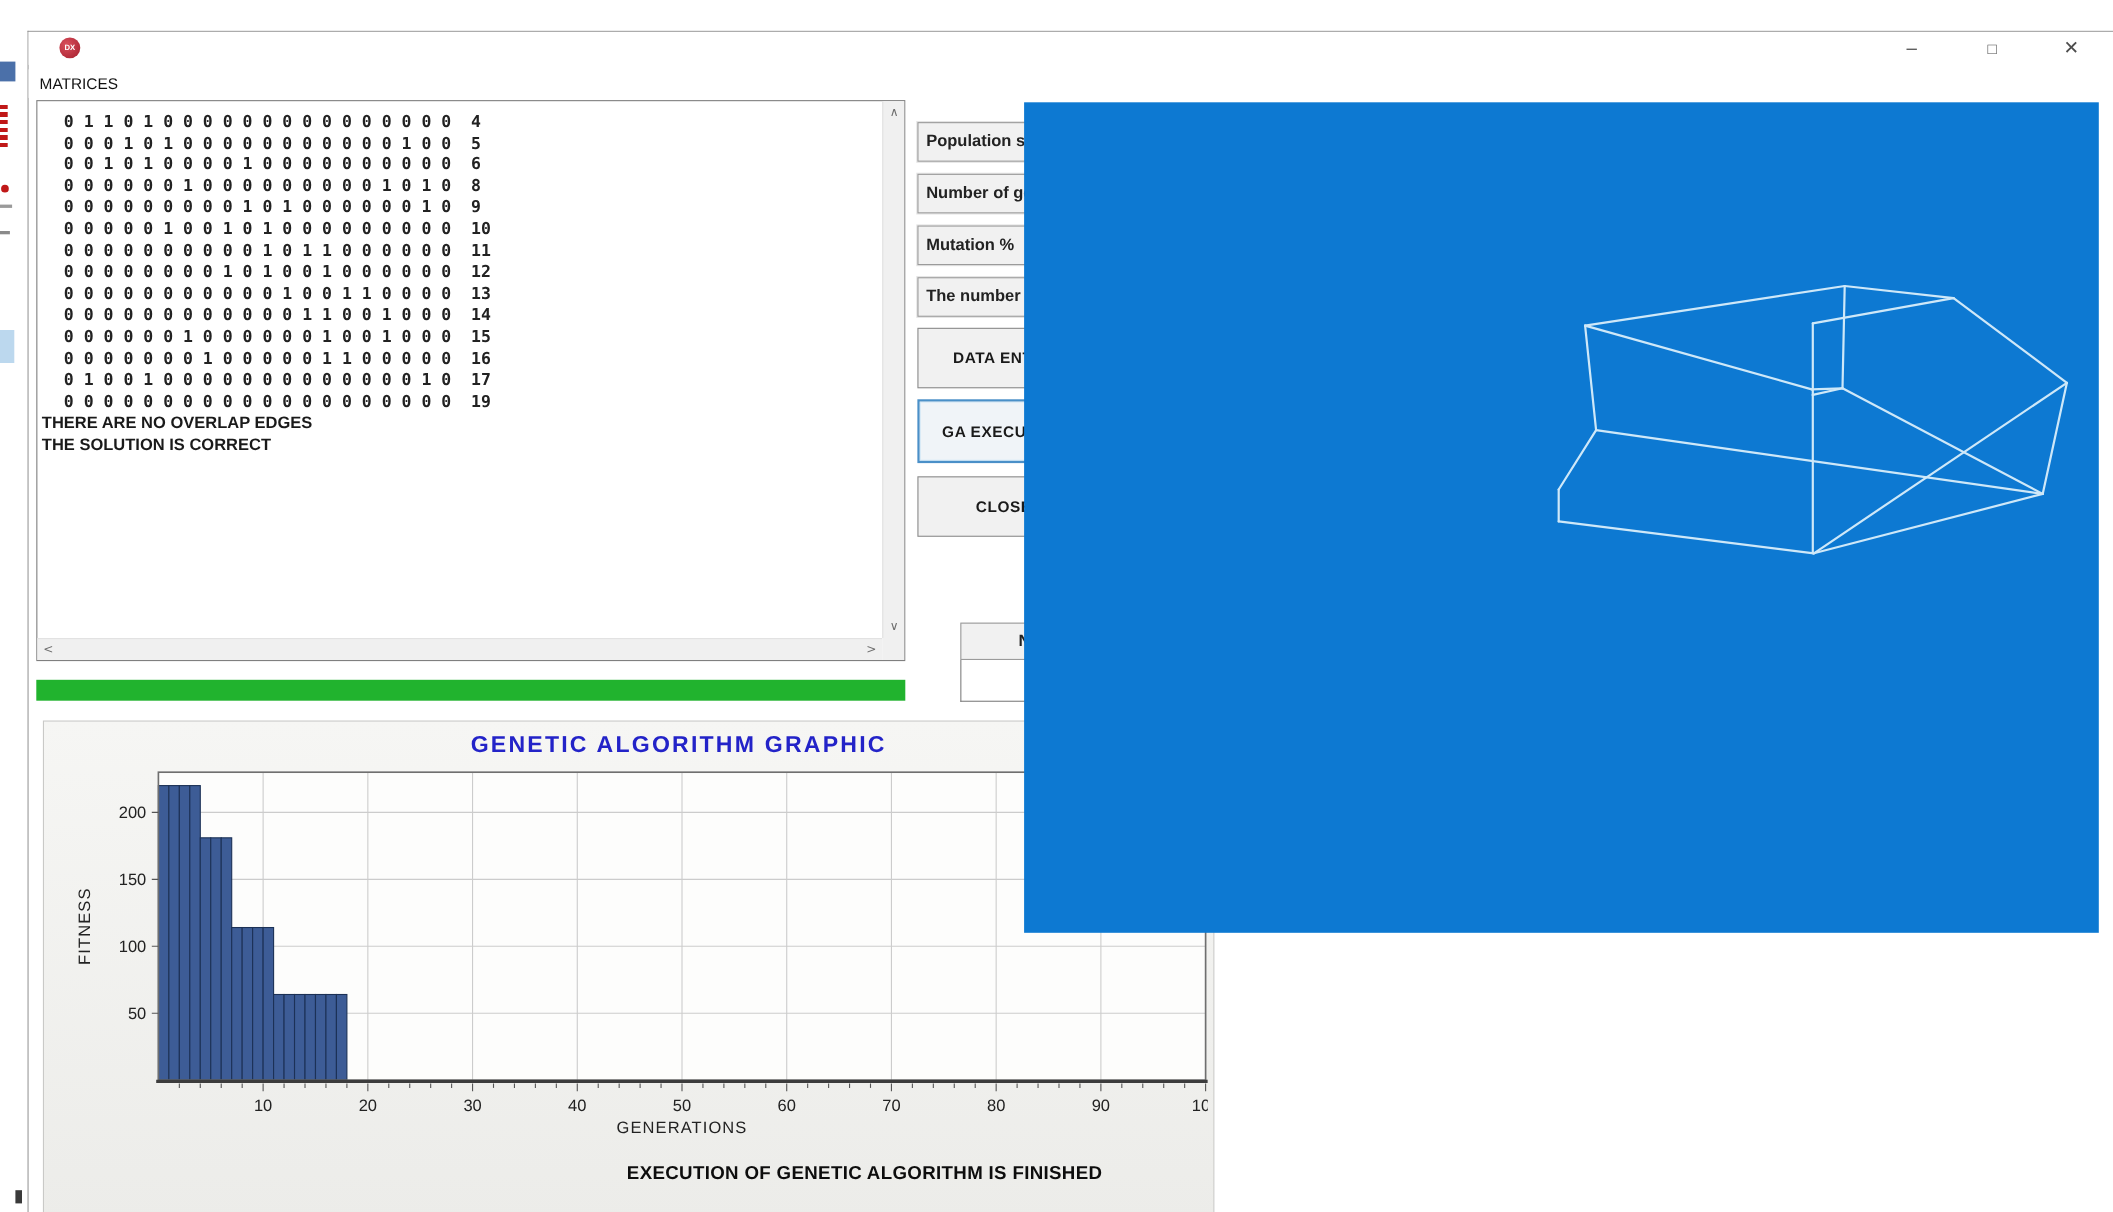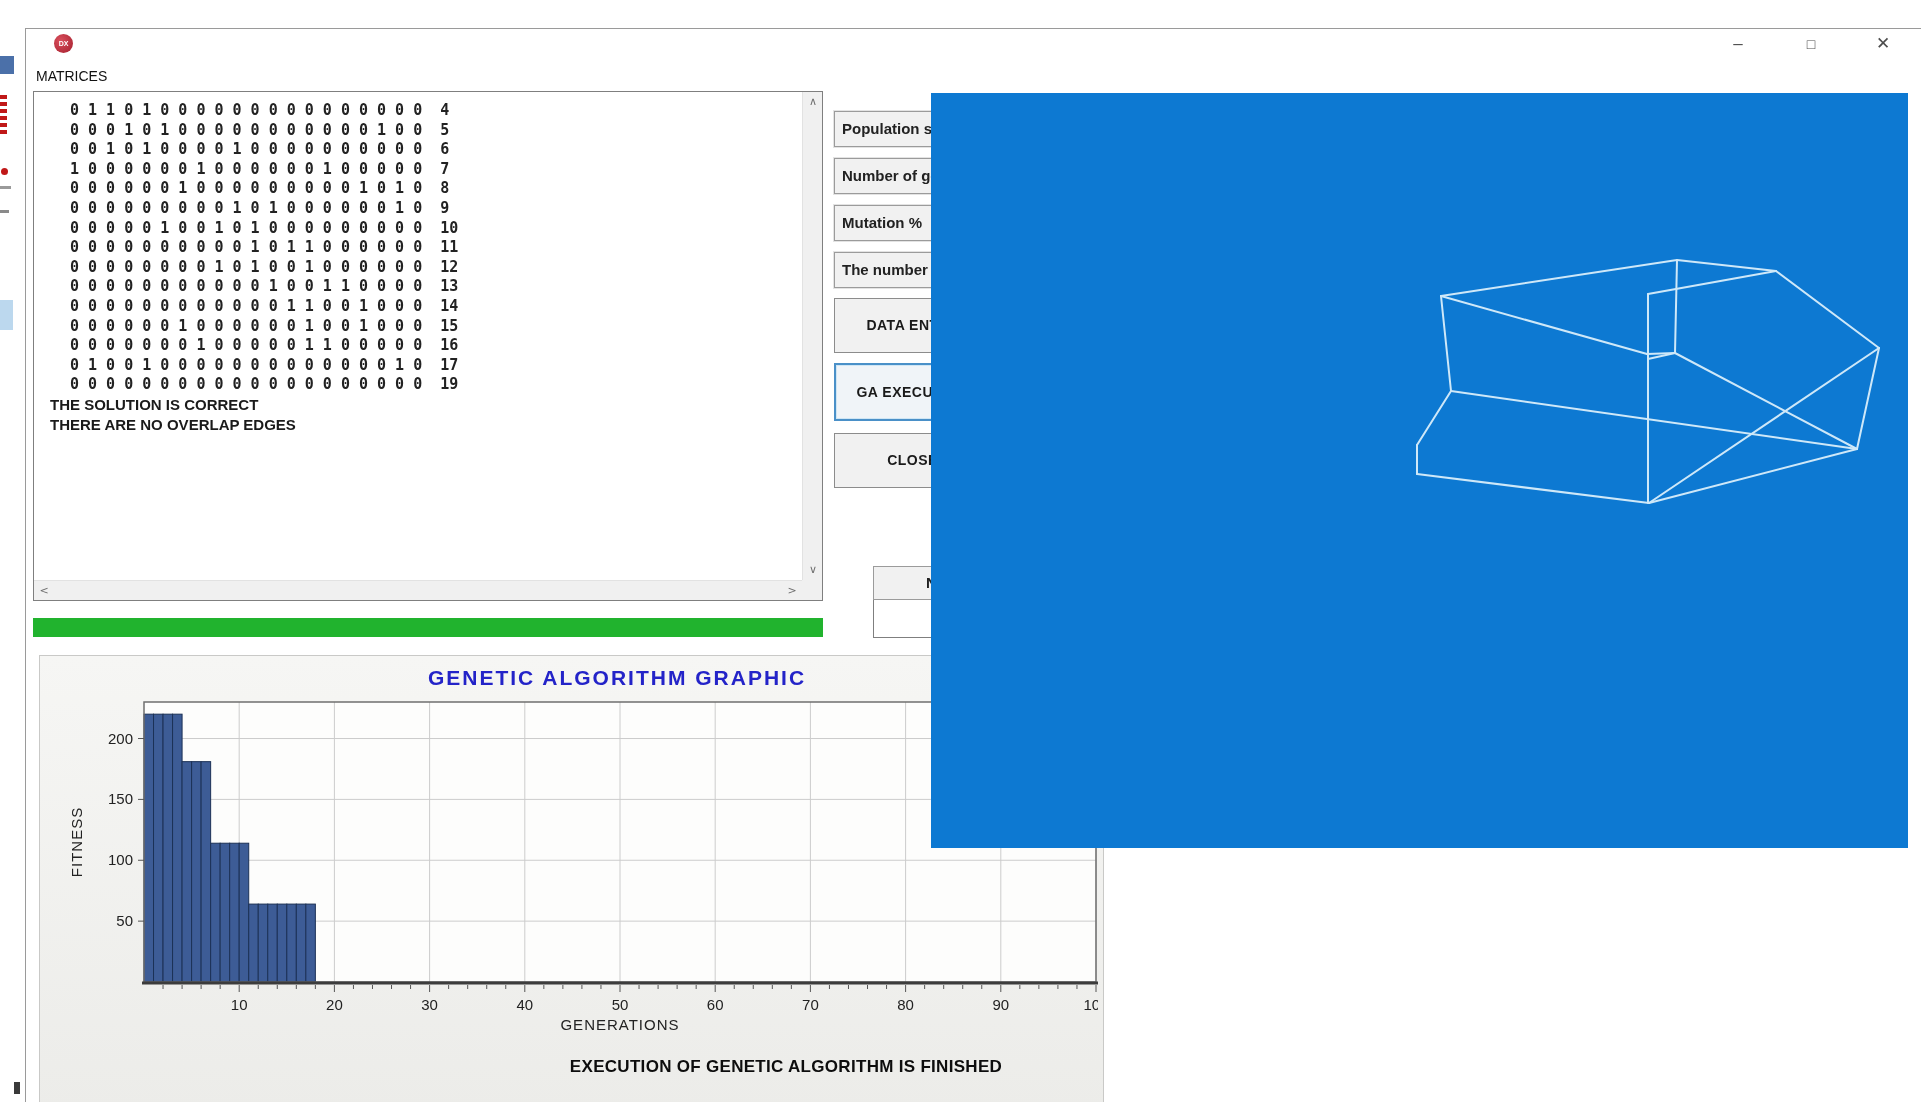--- a/index.html
+++ b/index.html
@@ -15,21 +15,21 @@
   .titlebar { position:absolute; left:0; top:0; width:100%; height:30px; background:#ffffff; }
   .app-icon { position:absolute; left:28px; top:5px; width:19px; height:19px; border-radius:50%; background:radial-gradient(circle at 35% 35%, #d94f5c, #a41e2d); color:#fff; font-size:7px; font-weight:bold; text-align:center; line-height:19px; letter-spacing:0; }
   .win-title { position:absolute; left:56px; top:5px; font-size:15px; color:#1a1a1a;margin-top:29px; }
   .win-btn { position:absolute; top:2px; width:34px; height:26px; text-align:center; line-height:26px; font-size:17px; color:#4d4d4d; cursor:default; }
 
   .menubar { position:absolute; left:0; top:34px; width:100%; height:26px; background:#ffffff; }
   .menu-item { position:absolute; left:6px; top:3px; font-size:14px; color:#111; padding:2px 4px; }
 
   
   #memo { position:absolute; left:7px; top:62px; width:790px; height:510px; background:#fff; border:1px solid #7f7f7f; }
-  #memo-content { position:absolute; left:0; top:0; right:20px; bottom:20px; overflow:hidden; padding-top:9px;margin-left:12px; }
+  #memo-content { position:absolute; left:0; top:0; right:20px; bottom:20px; overflow:hidden; padding-top:9px; }
   .mrow { height:19.6px; line-height:19.6px; font-family:"DejaVu Sans Mono", monospace; font-weight:bold; font-size:15px; color:#222; padding-left:24px; white-space:pre; }
   .mmsg { height:19.6px; line-height:19.6px; font-family:"Liberation Sans", sans-serif; font-weight:bold; font-size:15px; color:#1a1a1a; padding-left:4px; }
   .sb-v { position:absolute; right:0; top:0; bottom:20px; width:20px; background:#f0f0f0; border-left:1px solid #e2e2e2; }
   .sb-h { position:absolute; left:0; bottom:0; right:20px; height:20px; background:#f0f0f0; border-top:1px solid #e2e2e2; }
   .sb-corner { position:absolute; right:0; bottom:0; width:20px; height:20px; background:#f0f0f0; }
   .sb-btn { position:absolute; width:20px; height:20px; color:#6e6e6e; font-size:11px; text-align:center; line-height:20px; font-family:"DejaVu Sans", sans-serif; }
 
   
   #progress { position:absolute; left:7px; top:589px; width:790px; height:19px; background:#21b32e; }
 
@@ -83,34 +83,33 @@
 
   <div class="menubar">
     <div class="menu-item">MATRICES</div>
   </div>
 
   <div id="memo">
     <div id="memo-content">
         <div class="mrow">0 1 1 0 1 0 0 0 0 0 0 0 0 0 0 0 0 0 0 0  4</div>
         <div class="mrow">0 0 0 1 0 1 0 0 0 0 0 0 0 0 0 0 0 1 0 0  5</div>
         <div class="mrow">0 0 1 0 1 0 0 0 0 1 0 0 0 0 0 0 0 0 0 0  6</div>
-        <div class="mrow">1 0 0 0 0 0 0 1 0 0 0 0 0 0 1 0 0 0 0 0  7</div>
         <div class="mrow">0 0 0 0 0 0 1 0 0 0 0 0 0 0 0 0 1 0 1 0  8</div>
         <div class="mrow">0 0 0 0 0 0 0 0 0 1 0 1 0 0 0 0 0 0 1 0  9</div>
         <div class="mrow">0 0 0 0 0 1 0 0 1 0 1 0 0 0 0 0 0 0 0 0  10</div>
         <div class="mrow">0 0 0 0 0 0 0 0 0 0 1 0 1 1 0 0 0 0 0 0  11</div>
         <div class="mrow">0 0 0 0 0 0 0 0 1 0 1 0 0 1 0 0 0 0 0 0  12</div>
         <div class="mrow">0 0 0 0 0 0 0 0 0 0 0 1 0 0 1 1 0 0 0 0  13</div>
         <div class="mrow">0 0 0 0 0 0 0 0 0 0 0 0 1 1 0 0 1 0 0 0  14</div>
         <div class="mrow">0 0 0 0 0 0 1 0 0 0 0 0 0 1 0 0 1 0 0 0  15</div>
         <div class="mrow">0 0 0 0 0 0 0 1 0 0 0 0 0 1 1 0 0 0 0 0  16</div>
         <div class="mrow">0 1 0 0 1 0 0 0 0 0 0 0 0 0 0 0 0 0 1 0  17</div>
         <div class="mrow">0 0 0 0 0 0 0 0 0 0 0 0 0 0 0 0 0 0 0 0  19</div>
+        <div class="mmsg">THERE ARE NO OVERLAP EDGES</div>
         <div class="mmsg">THE SOLUTION IS CORRECT</div>
-        <div class="mmsg">THERE ARE NO OVERLAP EDGES</div>
       </div>
     <div class="sb-v">
       <div class="sb-btn" style="top:0;">∧</div>
       <div class="sb-btn" style="bottom:0;">∨</div>
     </div>
     <div class="sb-h">
       <div class="sb-btn" style="left:0;">&lt;</div>
       <div class="sb-btn" style="right:0;">&gt;</div>
     </div>
     <div class="sb-corner"></div>

